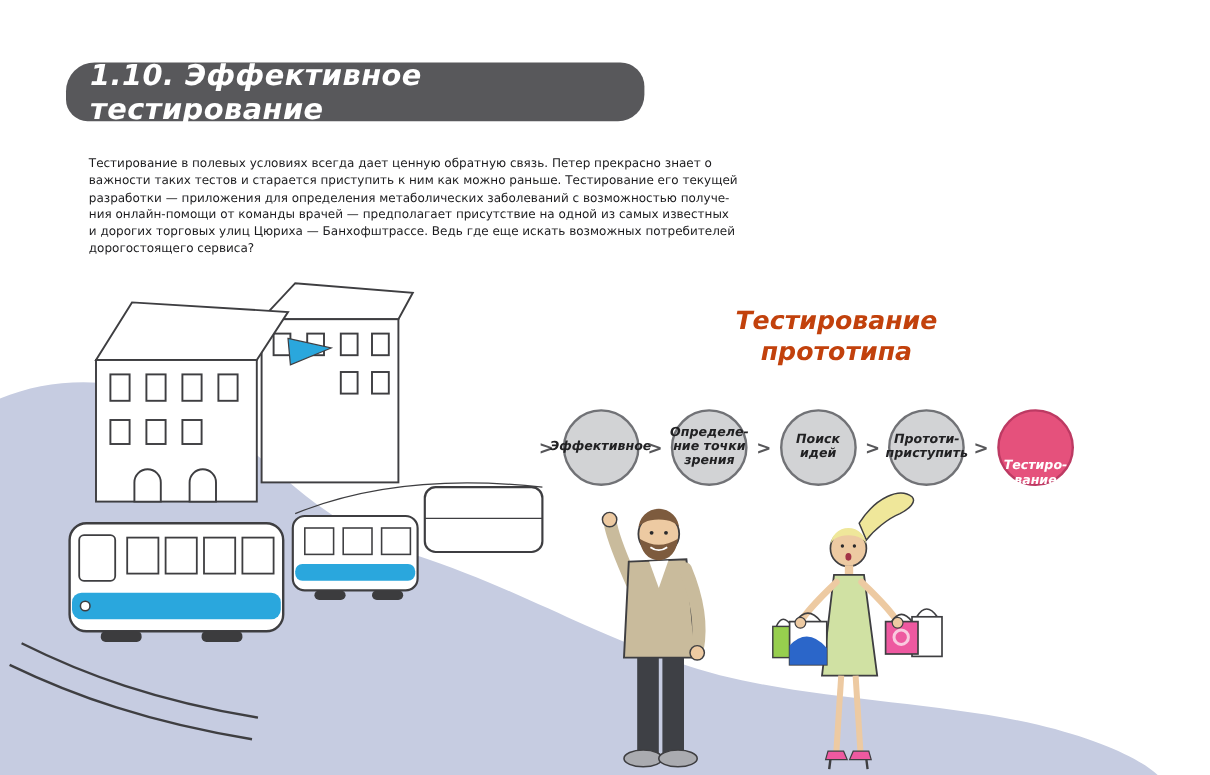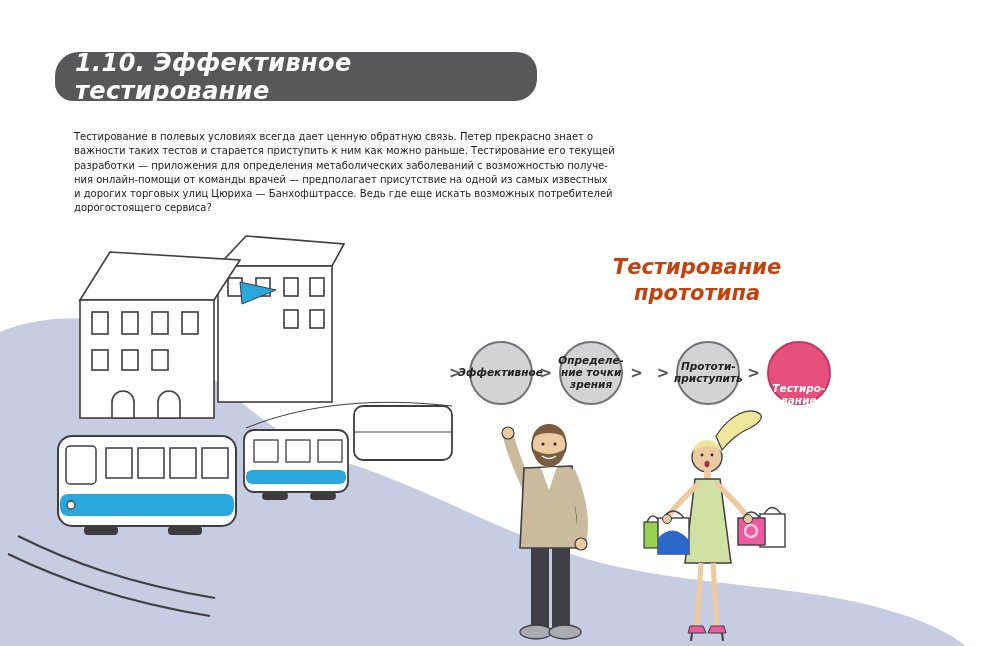--- a/index.html
+++ b/index.html
@@ -165,20 +165,23 @@
     <div class="step">
       <span class="lbl">Эффективное</span>
     </div>
     <span class="chev">&gt;</span>
     <div class="step">
       <span class="lbl">Определе-
 ние точки
 зрения</span>
     </div>
     <span class="chev">&gt;</span>
+    <div class="step">
+      <span class="lbl">Поиск идей</span>
+    </div>
     <span class="chev">&gt;</span>
     <div class="step">
       <span class="lbl">Прототи-
 приступить</span>
     </div>
     <span class="chev">&gt;</span>
     <div class="step highlight">
       <span class="lbl">Тестиро-
 вание</span>
     </div>

